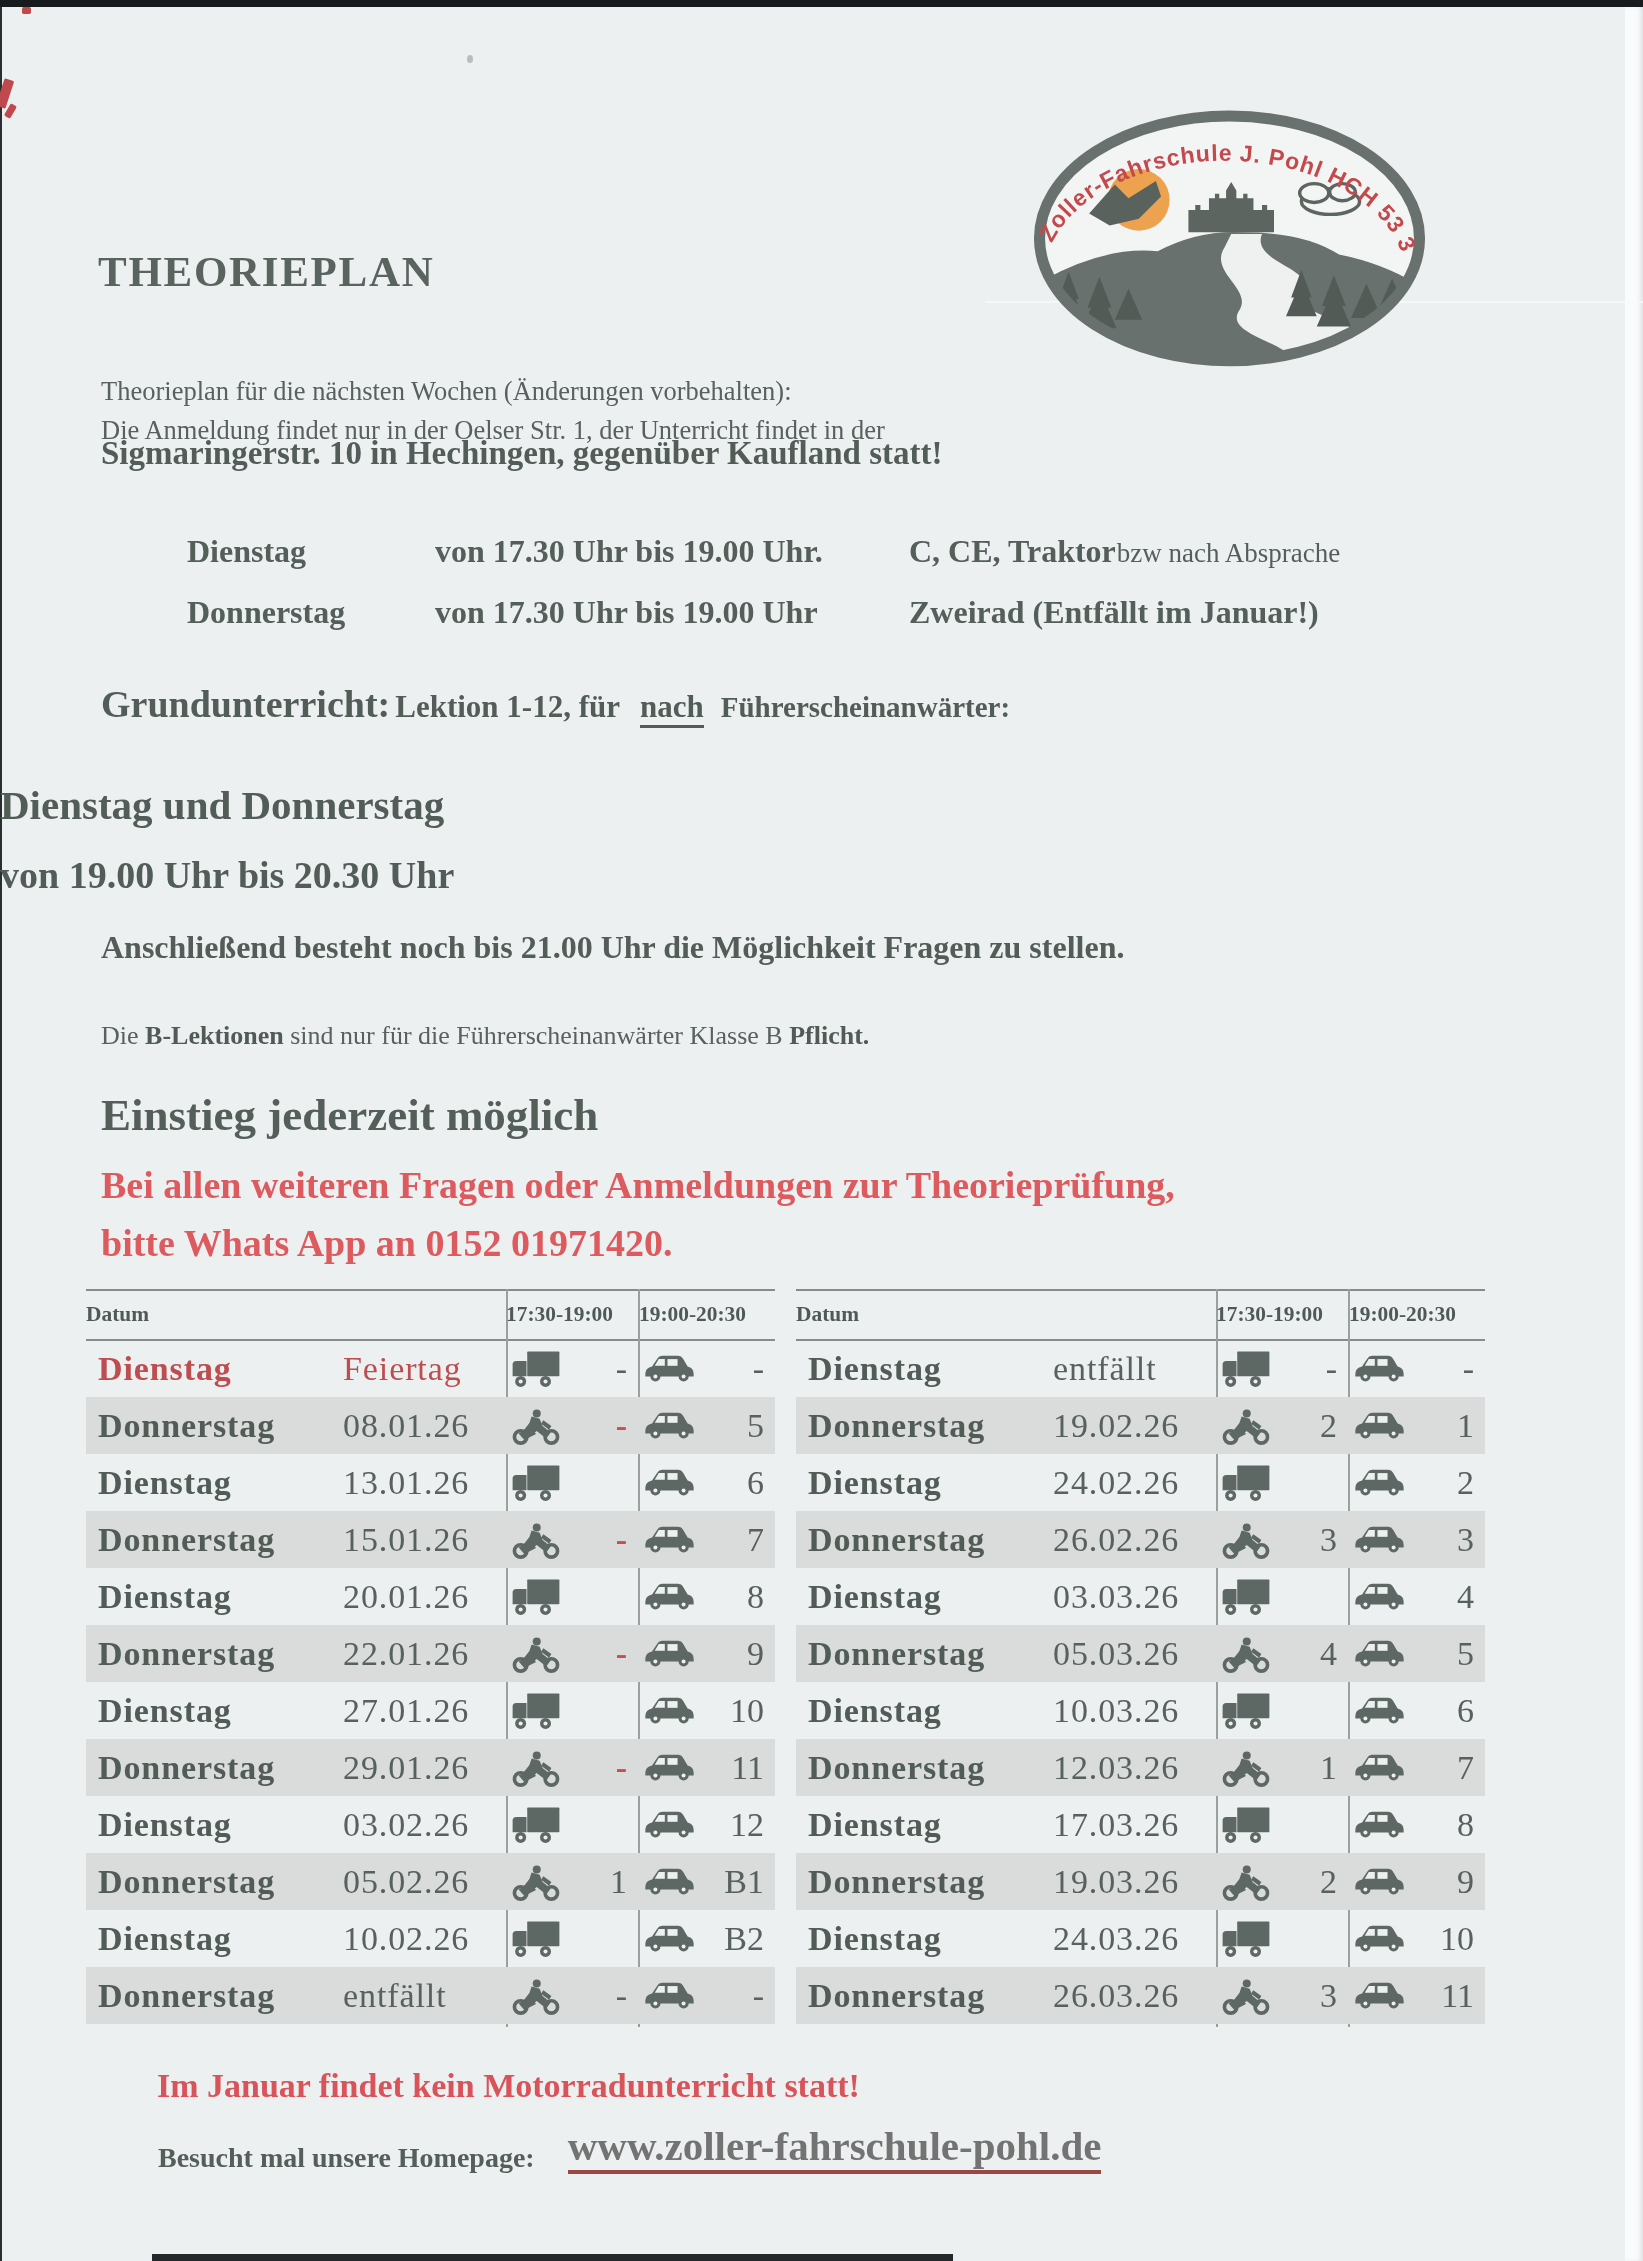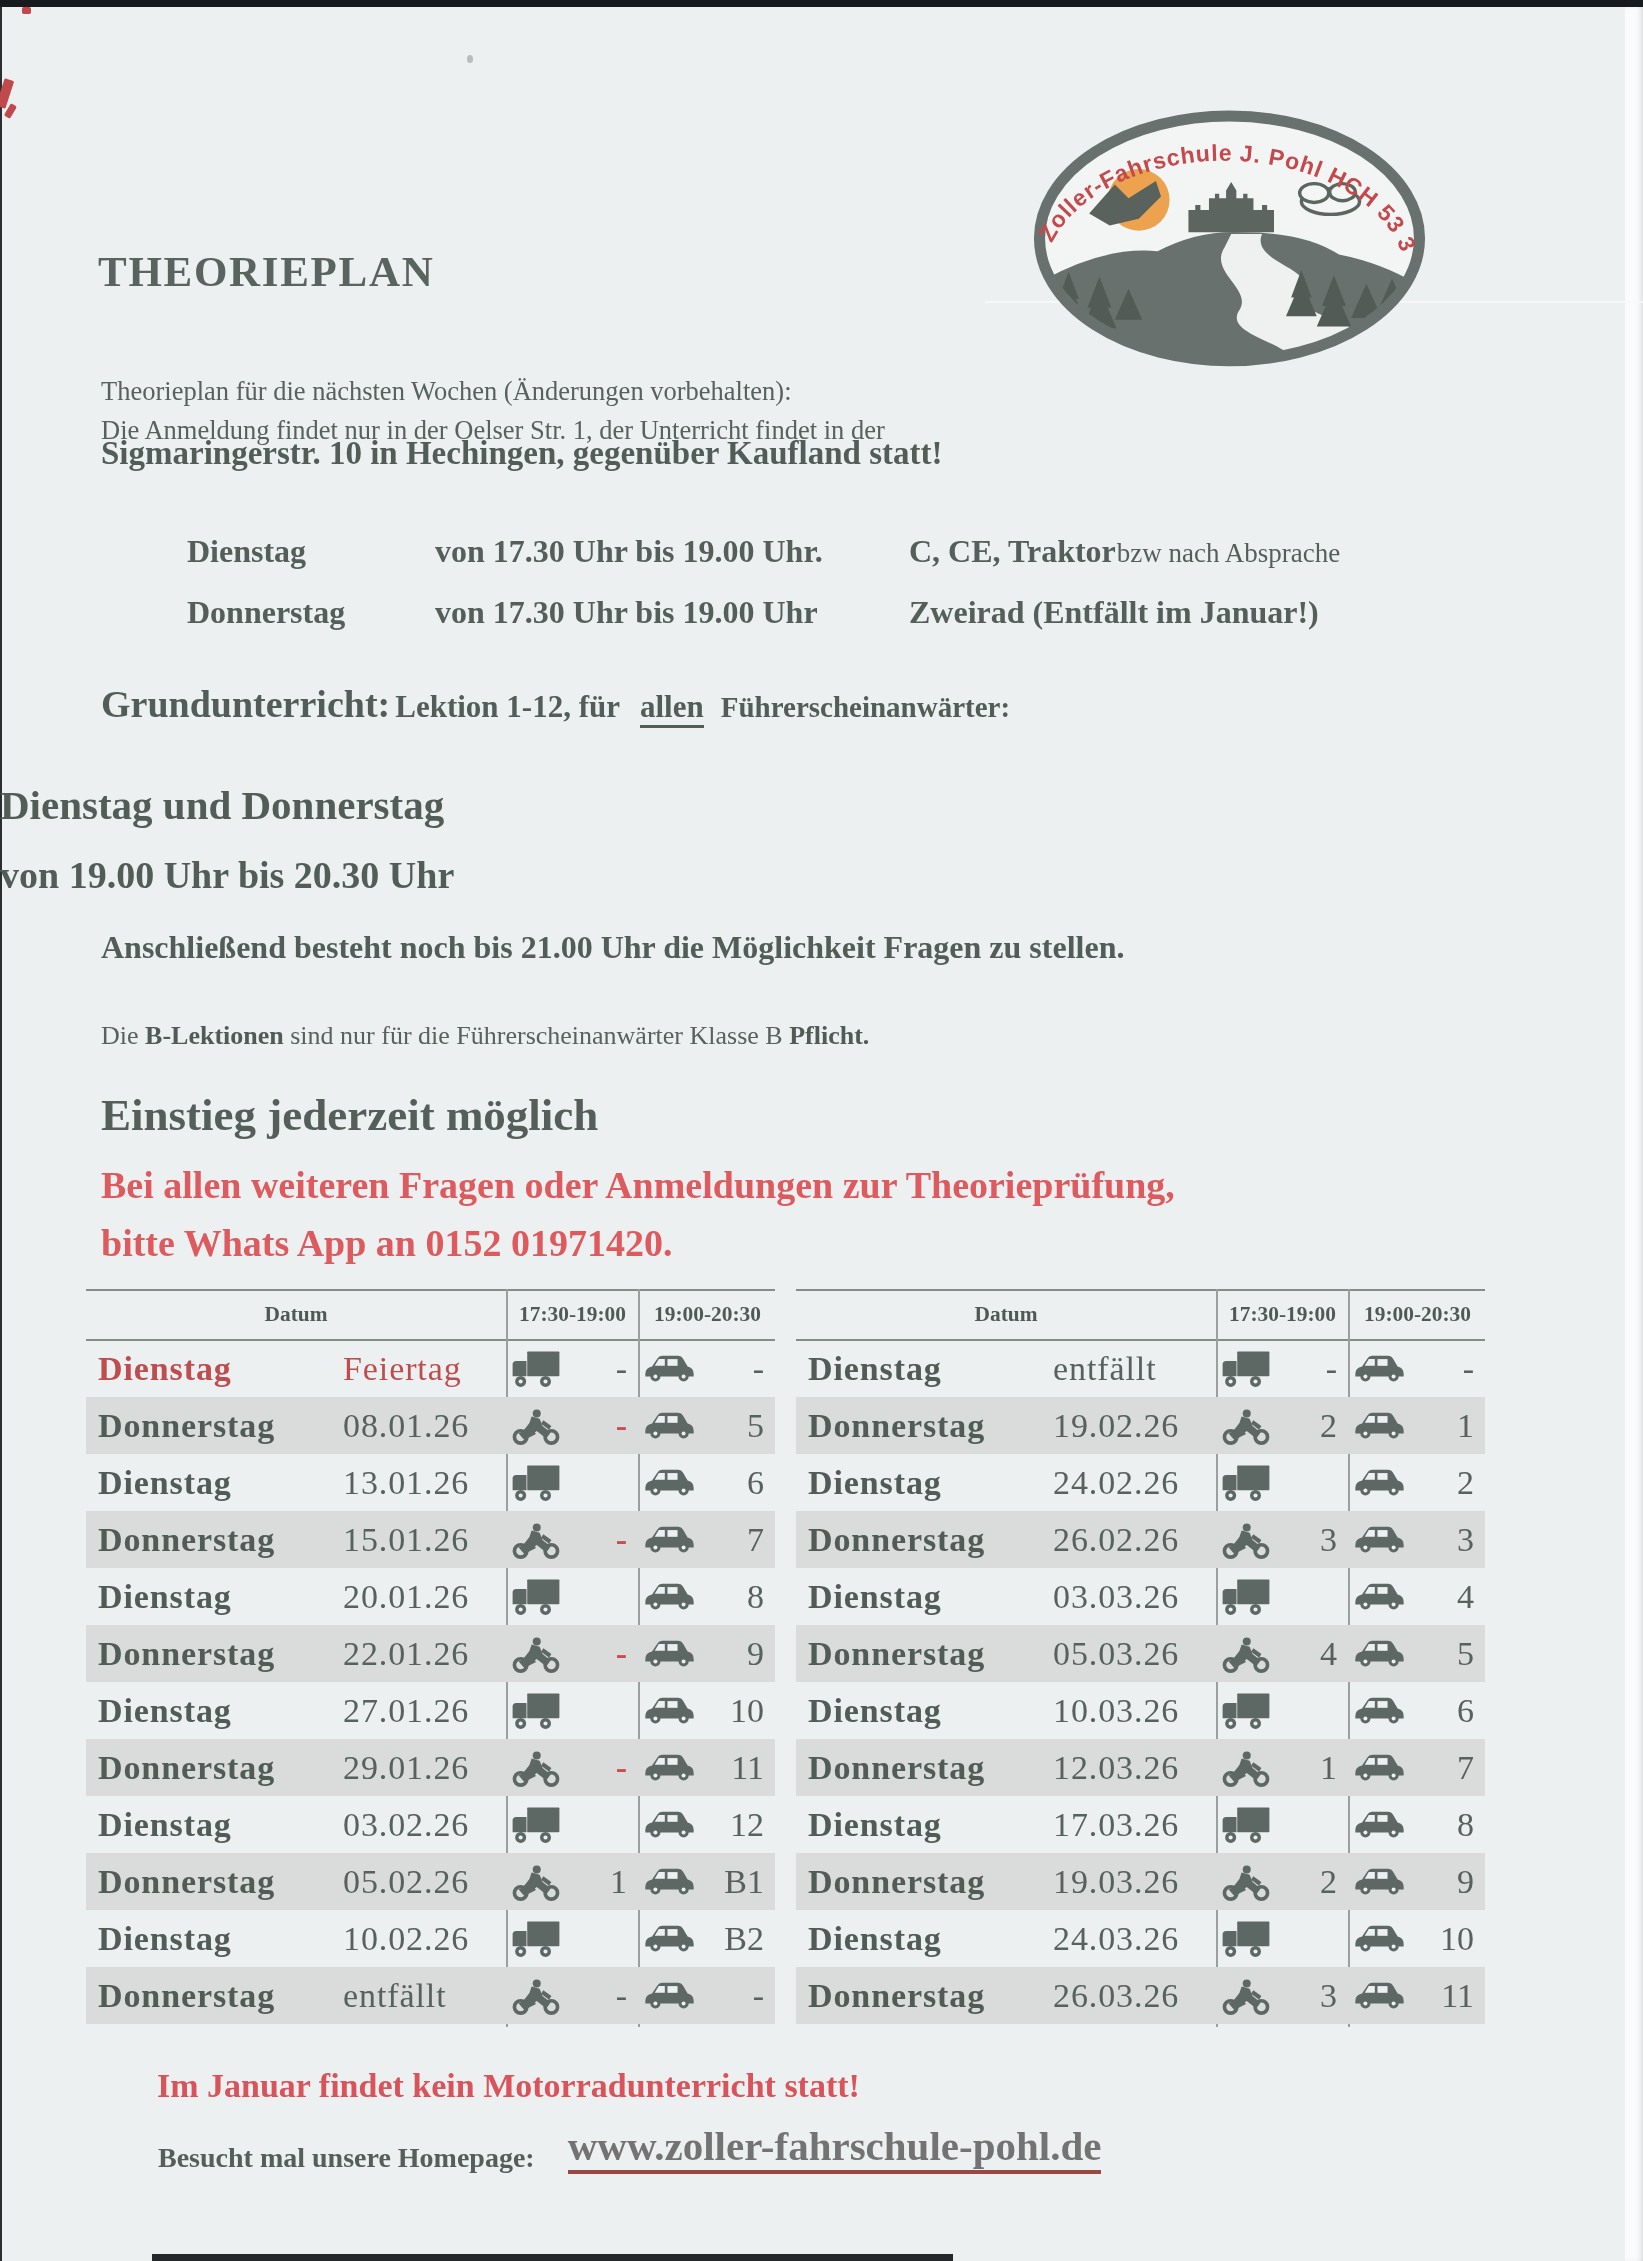--- a/index.html
+++ b/index.html
@@ -52,21 +52,21 @@
   .sched-table{top:1289px;width:689px;height:738px;}
   .t-left{left:86px;}
   .t-right{left:796px;}
   .t-topline,.t-headline{position:absolute;left:0;width:689px;height:1.7px;background:#858d89;}
   .t-topline{top:0;}
   .t-headline{top:50px;}
   .t-vline{position:absolute;top:0;width:1.7px;height:738px;background:#9aa19d;}
   .v1{left:420px;}
   .v2{left:552px;}
   .t-header{position:absolute;left:0;top:1.7px;width:689px;height:48px;display:grid;grid-template-columns:420px 133px 137px;align-items:center;font-size:21.4px;font-weight:bold;color:#4f5a56;}
-  .t-header div{text-align:center;}
+  .t-header div{}
   .tbody{position:absolute;left:0;top:51px;width:689px;}
   .trow{width:689px;height:57px;display:grid;grid-template-columns:257px 163px 133px 137px;align-items:center;font-size:34px;}
   .trow.shaded{background:#d9dcda;}
   .trow .day{padding-left:12px;font-weight:bold;letter-spacing:0.9px;color:#515c57;}
   .trow .date{letter-spacing:0.9px;}
   .trow .slot{display:flex;align-items:center;justify-content:space-between;padding:0 12px 0 5.1px;}
   .trow .val{min-width:17px;text-align:right;}
   .trow .red{color:#bd4d4f;}
   .trow .red-dash{color:#cc4d4f;font-weight:bold;}
   .icon{color:#5d6763;}
@@ -173,21 +173,21 @@
     <span class="sched-time">von 17.30 Uhr bis 19.00 Uhr.</span>
     <span class="sched-classes"><span>C, CE, Traktor</span><span class="sched-note">bzw nach Absprache</span></span>
   </div>
   <div class="abs sched-row" style="top:594px;">
     <span class="sched-day">Donnerstag</span>
     <span class="sched-time">von 17.30 Uhr bis 19.00 Uhr</span>
     <span class="sched-classes"><span>Zweirad (Entfällt im Januar!)</span></span>
   </div>
 
   <div class="abs grund">
-    <span class="lbl">Grundunterricht:</span><span class="p1">Lektion 1-12, für</span><span class="emph">allen</span><span class="p2">Führerscheinanwärter:</span>
+    <span class="lbl">Grundunterricht:</span><span class="p1">Lektion 1-12, für</span><span class="emph">nach</span><span class="p2">Führerscheinanwärter:</span>
   </div>
 
   <div class="abs centerline cl1">Dienstag und Donnerstag</div>
   <div class="abs centerline cl2">von 19.00 Uhr bis 20.30 Uhr</div>
   <div class="abs anschl">Anschließend besteht noch bis 21.00 Uhr die Möglichkeit Fragen zu stellen.</div>
 
   <div class="abs blek">
     <span>Die</span>
     <b>B-Lektionen</b>
     <span>sind nur für die Führerscheinanwärter Klasse B</span>

